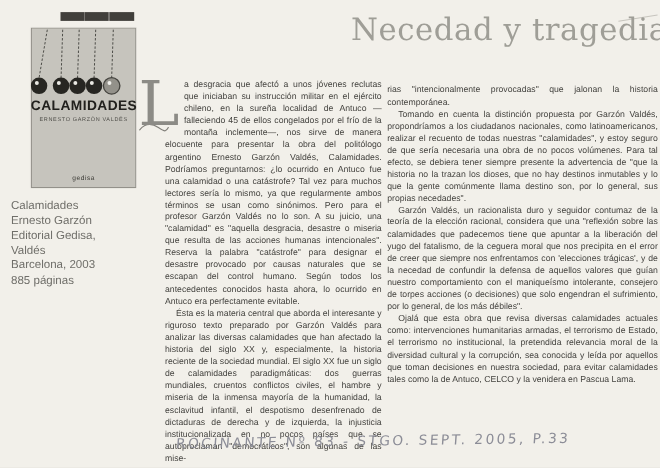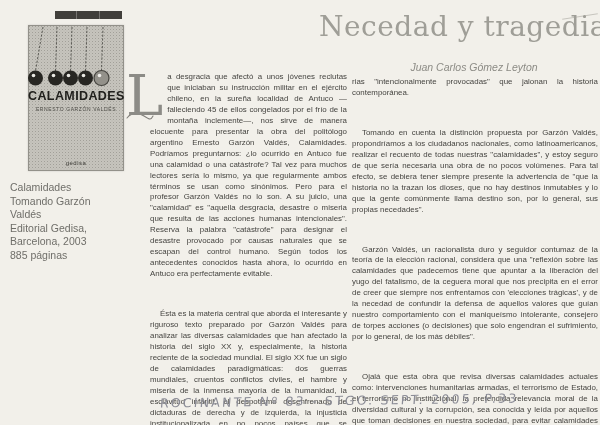--- a/index.html
+++ b/index.html
@@ -50,21 +50,21 @@
     font-style:italic;font-size:10.5px;color:#8c8b85;
   }
   
   .col{
     position:absolute;color:#454440;font-size:7.9px;line-height:10.95px;
     text-align:justify;letter-spacing:0;
   }
   .col1{left:150px;top:72px;width:197px;}
   .col2{left:352px;top:77px;width:246px;}
   .p{margin:0;}
-  .p.indent{text-indent:10px;margin-top:29px;}
+  .p.indent{text-indent:10px;}
   .dropcap{
     float:left;font-family:"DejaVu Serif",serif;font-size:56px;line-height:42px;
     color:#8c8b86;margin:3px 4px 0 -24px;
   }
   
   .annotation{
     position:absolute;left:160px;top:393px;
     font-family:"DejaVu Sans",sans-serif;font-size:12.5px;letter-spacing:2.2px;
     color:#8c8d97;transform:rotate(-0.8deg) skewX(-5deg);
     text-transform:uppercase;white-space:nowrap;
@@ -78,21 +78,20 @@
 </style>
 </head>
 <body>
 
 <div id="paper">
 
   <div class="scan-line"></div>
   <div class="dark-strip"></div>
 
   <div class="headline">Necedad y tragedia</div>
-  <div class="byline">Juan Carlos Gómez Leyton</div>
 
   <div class="cover">
     <svg class="cradle" width="96" height="146" viewBox="0 0 96 146">
       <g stroke="#3e3d39" stroke-width="0.8" stroke-dasharray="2.2 1.6" fill="none">
         <line x1="15" y1="2" x2="7.5" y2="46"></line>
         <line x1="29" y1="2" x2="27.5" y2="46"></line>
         <line x1="44" y1="2" x2="42.5" y2="46"></line>
         <line x1="59" y1="2" x2="57.5" y2="46"></line>
         <line x1="75" y1="2" x2="73.5" y2="46"></line>
       </g>
@@ -107,23 +106,23 @@
       <circle cx="73.5" cy="53" r="7.5" fill="#93918a" stroke="#45443f" stroke-width="1.2"></circle>
       <circle cx="71.5" cy="50.5" r="1.8" fill="#efeeea"></circle>
     </svg>
     <div class="cover-title">CALAMIDADES</div>
     <div class="cover-sub">ERNESTO GARZÓN VALDÉS</div>
     <div class="cover-logo">gedisa</div>
   </div>
 
   <div class="book-info">
     <div>Calamidades</div>
-    <div>Tomando Garzón</div>
+    <div>Ernesto Garzón</div>
+    <div>Editorial Gedisa,</div>
     <div>Valdés</div>
-    <div>Editorial Gedisa,</div>
     <div>Barcelona, 2003</div>
     <div>885 páginas</div>
   </div>
 
   <svg class="pen-mark" width="28" height="14" viewBox="0 0 28 14">
     <path d="M1,9 C6,3 12,3 18,7 S 25,11 27,7" fill="none" stroke="#817f7a" stroke-width="1.1" stroke-linecap="round"></path>
   </svg>
 
   <div class="col col1">
     <p class="p"><span class="dropcap">L</span><span>a desgracia que afectó a unos jóvenes reclutas que iniciaban su instrucción militar en el ejército chileno, en la sureña localidad de Antuco —falleciendo 45 de ellos congelados por el frío de la montaña inclemente—, nos sirve de manera elocuente para presentar la obra del politólogo argentino Ernesto Garzón Valdés, Calamidades. Podríamos preguntarnos: ¿lo ocurrido en Antuco fue una calamidad o una catástrofe? Tal vez para muchos lectores sería lo mismo, ya que regularmente ambos términos se usan como sinónimos. Pero para el profesor Garzón Valdés no lo son. A su juicio, una "calamidad" es "aquella desgracia, desastre o miseria que resulta de las acciones humanas intencionales". Reserva la palabra "catástrofe" para designar el desastre provocado por causas naturales que se escapan del control humano. Según todos los antecedentes conocidos hasta ahora, lo ocurrido en Antuco era perfectamente evitable.</span></p>

